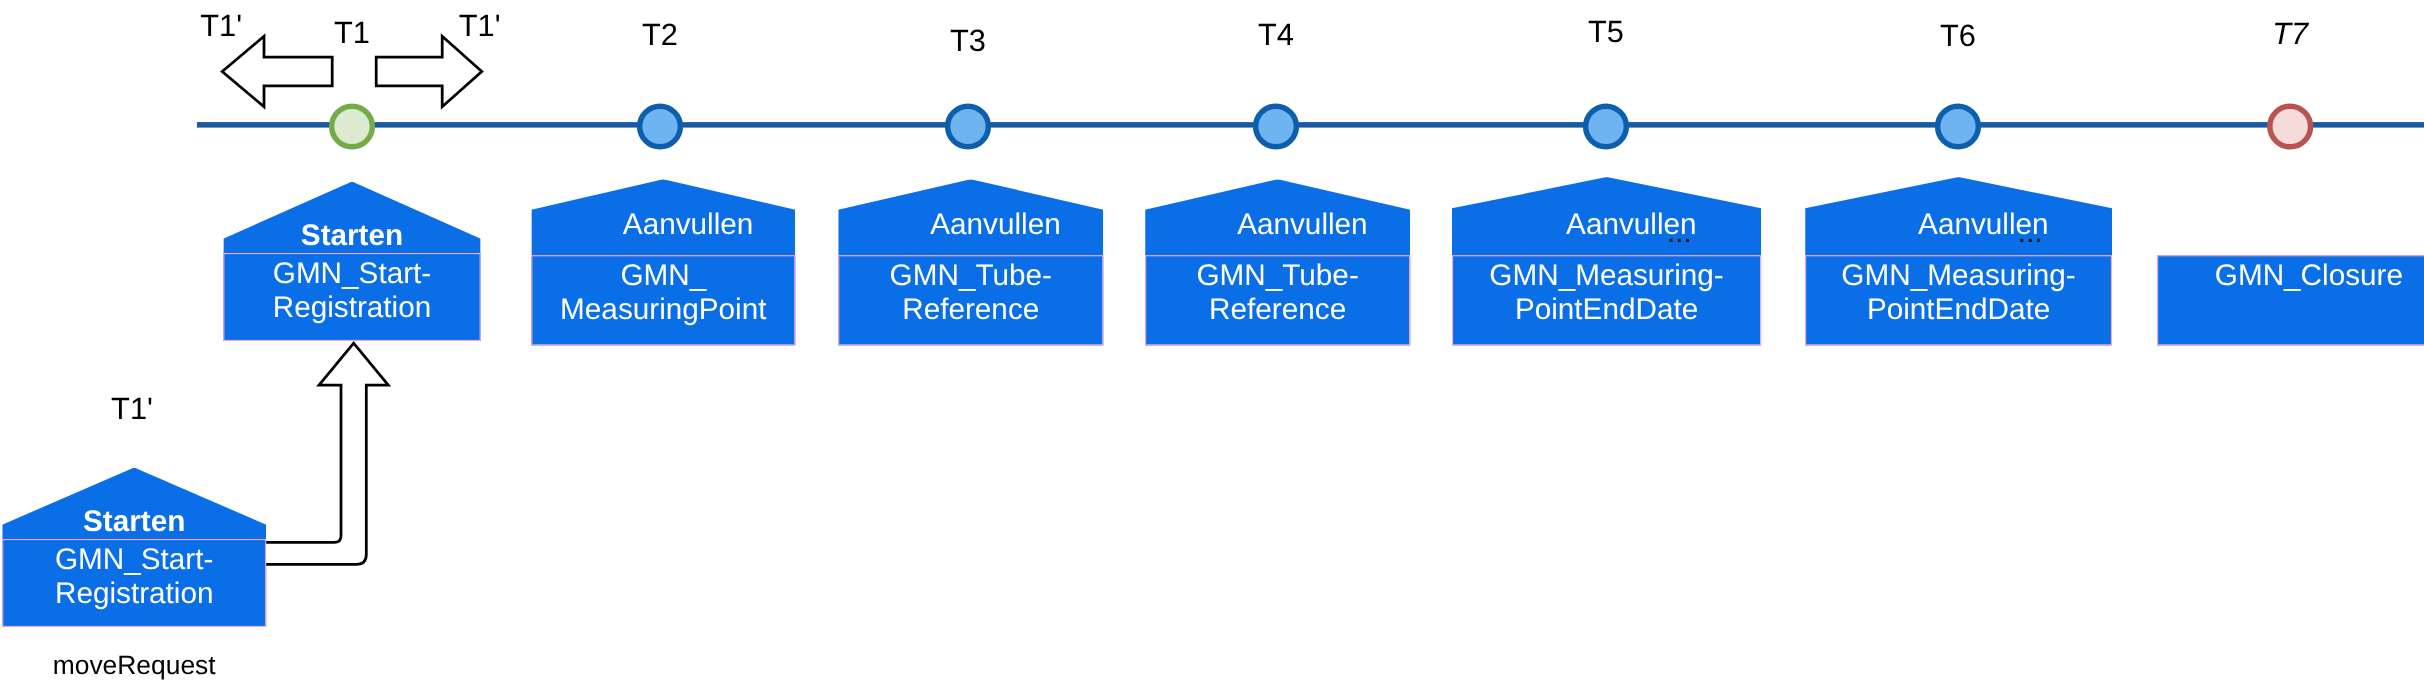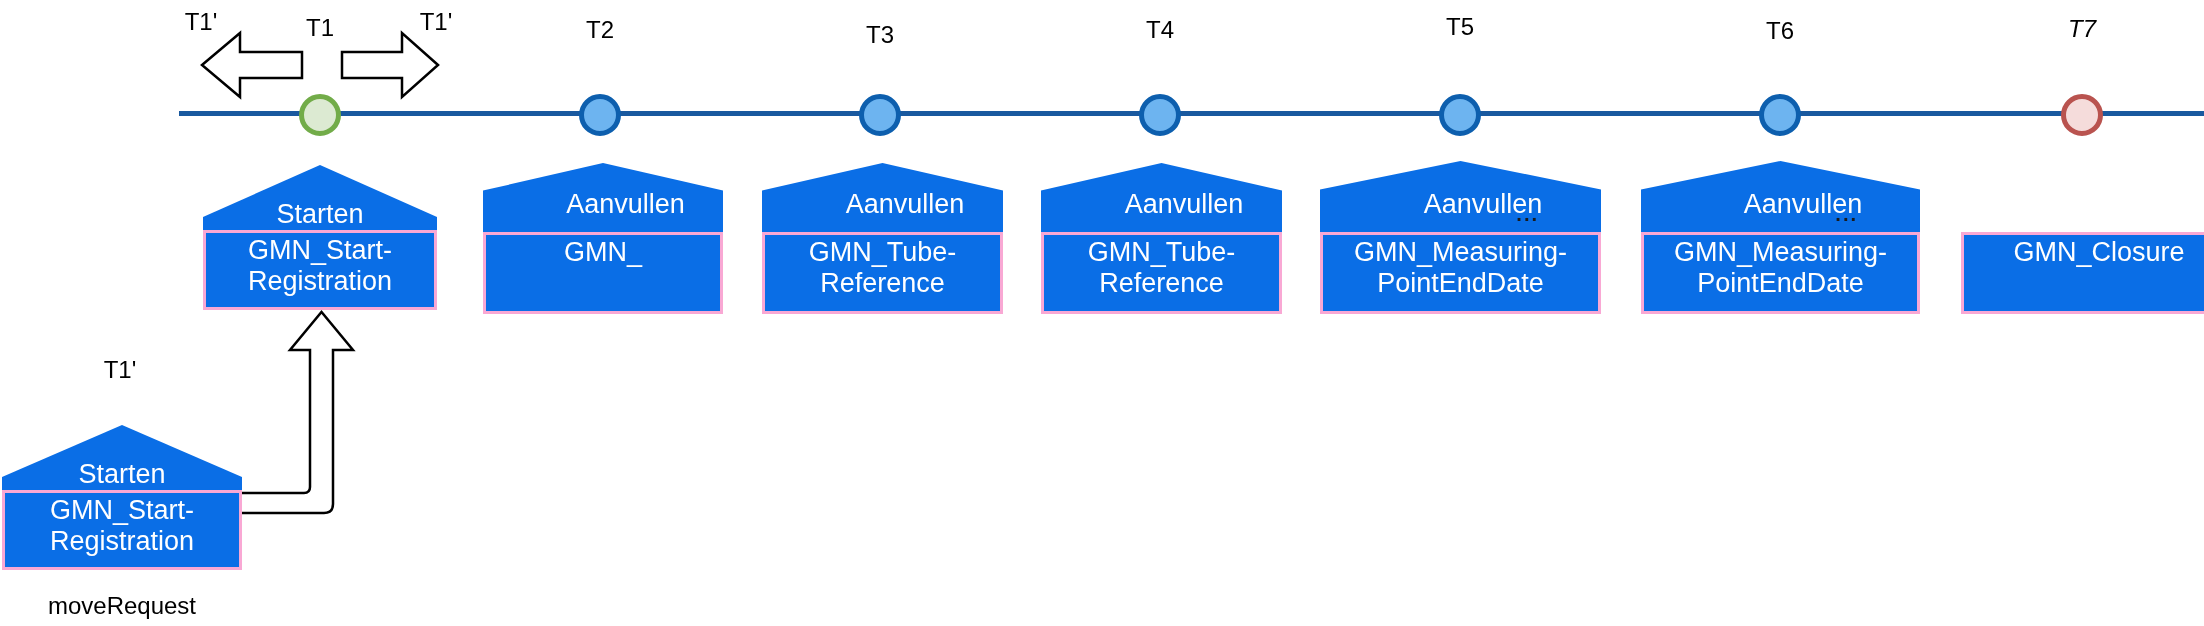--- a/index.html
+++ b/index.html
@@ -6,38 +6,38 @@
   .canvas{
     position:relative;width:2204px;height:626px;background:#ffffff;overflow:hidden;
     font-family:"Liberation Sans","DejaVu Sans",sans-serif;
   }
   .timeline{position:absolute;height:5px;background:#19599f;}
   .node{position:absolute;width:32px;height:32px;border-radius:50%;box-sizing:content-box;}
   .node.blue{border:5px solid #0d5fae;background:#6db4f0;}
   .node.green{border:5px solid #72ac49;background:#dcead2;}
   .node.red{border:5px solid #b9534f;background:#f5dcdb;}
   .t-label{
-    position:absolute;width:70px;text-align:center;font-size:24px;color:#000;
+    position:absolute;width:70px;text-align:center;font-size:28px;color:#000;
     white-space:nowrap;
   }
   .roof{position:absolute;background:#0a6ee6;}
   .roof.steep{clip-path:polygon(50% 0%,100% 80%,100% 100%,0% 100%,0% 80%);}
   .roof.shallow{clip-path:polygon(50% 0%,100% 40%,100% 100%,0% 100%,0% 40%);}
   .roof-label{
     position:absolute;left:0;right:0;text-align:center;color:#fff;
     font-size:27px;line-height:30px;white-space:nowrap;
   }
-  .roof.steep .roof-label{bottom:1px;}
+  .roof.steep .roof-label{bottom:1px;font-weight:bold;}
   .roof.shallow .roof-label{bottom:13px;padding-left:45px;}
   .roof-dots{
     position:absolute;font-size:20px;font-weight:bold;color:#1a1a1a;
     letter-spacing:2px;line-height:10px;
   }
   .house-body{
-    position:absolute;background:#0a6ee6;border:3px solid #f9a8d4;box-sizing:border-box;
+    position:absolute;background:#0a6ee6;border:1px solid #f9a8d4;box-sizing:border-box;
     color:#fff;text-align:center;font-size:27px;line-height:31px;padding-top:2px;
     white-space:nowrap;
   }
   .caption{
     position:absolute;font-size:24px;color:#000;text-align:center;white-space:nowrap;
   }
   svg.overlay{position:absolute;left:0;top:0;pointer-events:none;}
 </style>
 </head>
 <body>
@@ -70,20 +70,21 @@
   <div class="house-body" style="left:203px;top:230px;width:234px;height:80px;">
     <div>GMN_Start-</div>
     <div>Registration</div>
   </div>
 
   <div class="roof shallow" style="left:483px;top:163px;width:240px;height:69px;">
     <div class="roof-label">Aanvullen</div>
   </div>
   <div class="house-body" style="left:483px;top:232px;width:240px;height:82px;text-align:center;">
     <div>GMN_</div>
+    <div>MeasuringPoint</div>
   </div>
 
   <div class="roof shallow" style="left:762px;top:163px;width:241px;height:69px;">
     <div class="roof-label">Aanvullen</div>
   </div>
   <div class="house-body" style="left:762px;top:232px;width:241px;height:82px;">
     <div>GMN_Tube-</div>
     <div>Reference</div>
   </div>
 

